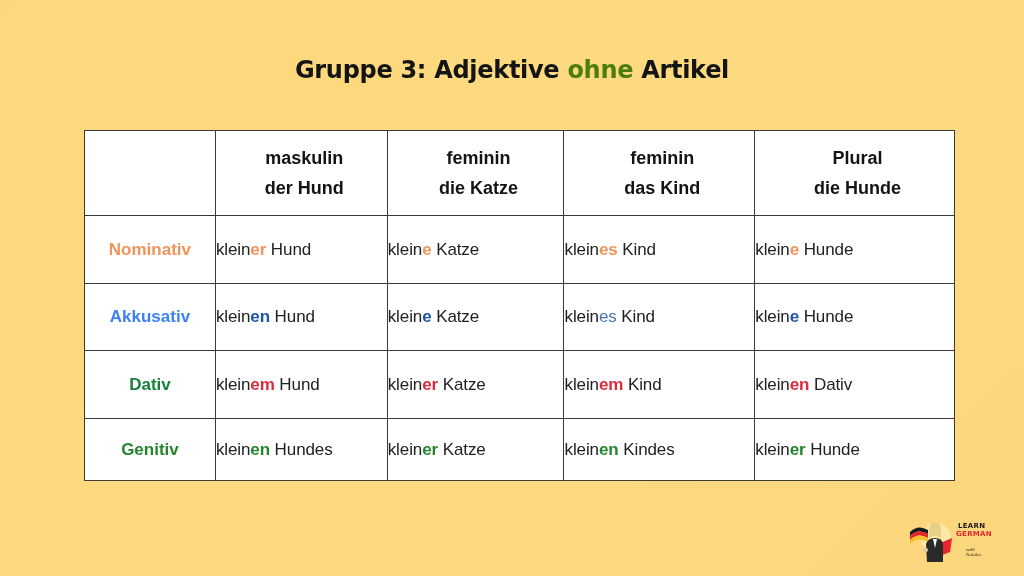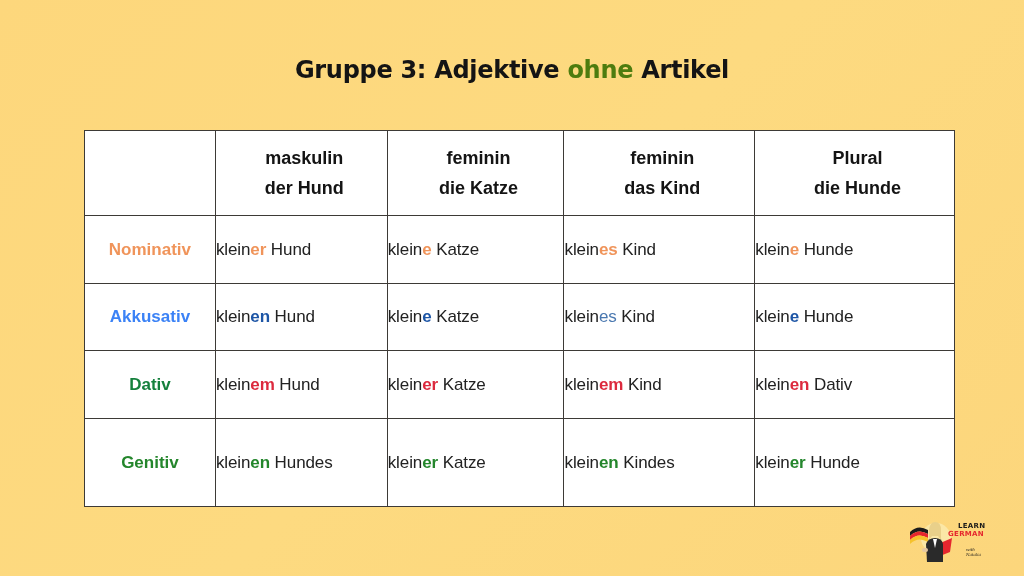--- a/index.html
+++ b/index.html
@@ -48,21 +48,21 @@
     th.corner { width: 131px; }
     col.c0 { width: 131px; }
     col.c1 { width: 172px; }
     col.c2 { width: 177px; }
     col.c3 { width: 191px; }
     col.c4 { width: 200px; }
 
     tr.r-nom td { height: 68px; margin-left: 48px; }
     tr.r-akk td { height: 67px; }
     tr.r-dat td { height: 68px; }
-    tr.r-gen td { height: 88px; margin-left: 8px; }
+    tr.r-gen td { height: 62px; margin-left: 8px; }
 
     td.case {
       text-align: center;
       font-weight: bold;
       font-size: 17px;
     }
     td.cell {
       padding-left: 0;
       font-size: 17px;
       color: #222222;
@@ -81,21 +81,21 @@
     .logo .learn {
       position: absolute;
       left: 50px; top: 4px;
       font-family: "DejaVu Sans", sans-serif;
       font-weight: bold; font-size: 7px; color: #1a1a1a;
       letter-spacing: 0.3px;
       text-align: center;
     }
     .logo .german {
       position: absolute;
-      left: 40px; top: 12px;
+      left: 48px; top: 12px;
       font-family: "DejaVu Sans", sans-serif;
       font-weight: bold; font-size: 7px; color: #e5262e;
       letter-spacing: 0.3px;
     }
     .logo .with {
       position: absolute;
       left: 58px; top: 29px;
       font-family: "DejaVu Serif", serif;
       font-style: italic;
       font-size: 4px; color: #1a1a1a;

